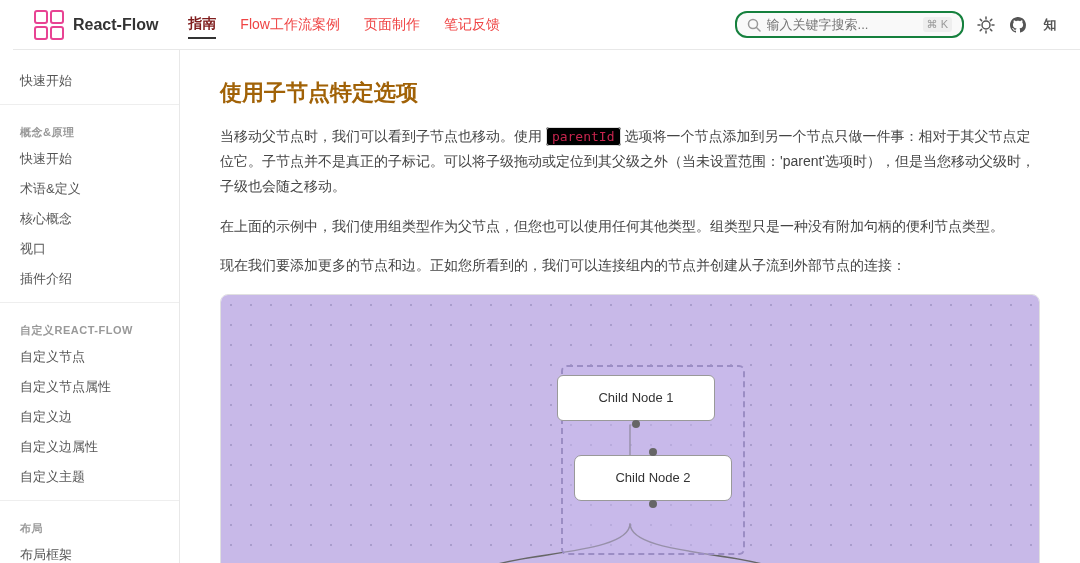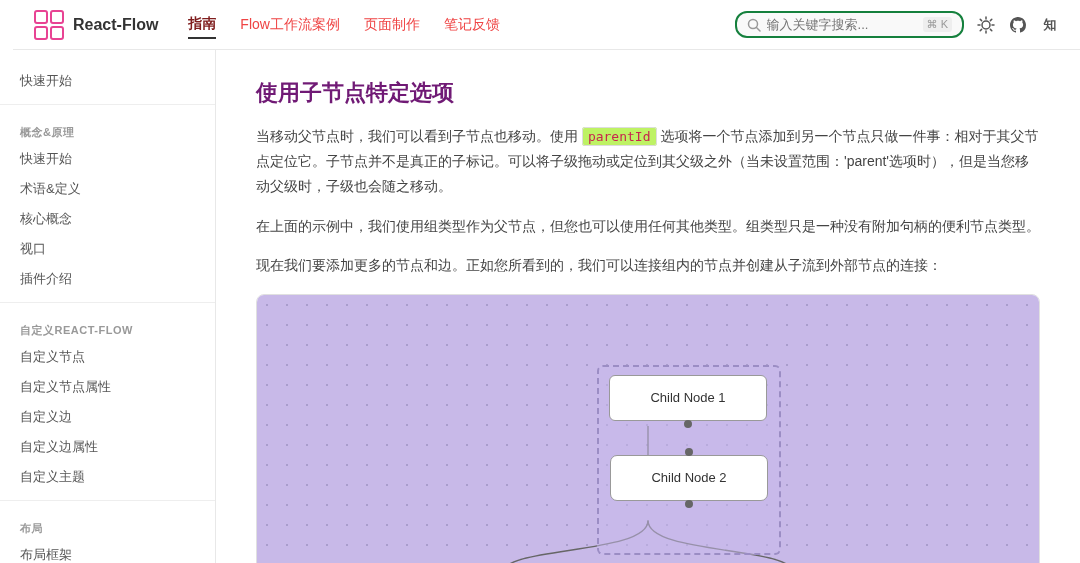--- a/index.html
+++ b/index.html
@@ -18,30 +18,30 @@
     .nav-right { margin-left: auto; display: flex; align-items: center; gap: 12px; }
     .search-box { display: flex; align-items: center; border: 2px solid #15803d; border-radius: 12px; padding: 4px 10px; gap: 6px; background: #f9f9f9; }
     .search-box input { border: none; background: transparent; font-size: 13px; color: #666; outline: none; width: 150px; }
     .search-shortcut { font-size: 11px; color: #999; background: #eee; border-radius: 3px; padding: 1px 4px; }
     .nav-icon { width: 20px; height: 20px; cursor: pointer; color: #555; display: flex; align-items: center; justify-content: center; }
 
     
     .main-layout { display: flex; flex: 1; overflow: hidden; }
 
     
-    .sidebar { width: 216px; flex-shrink: 0; border-right: 1px solid #e8e8e8; overflow-y: auto; padding: 16px 0; }
+    .sidebar { width: 180px; flex-shrink: 0; border-right: 1px solid #e8e8e8; overflow-y: auto; padding: 16px 0; }
     .sidebar-item { padding: 6px 20px; font-size: 13px; color: #555; cursor: pointer; }
     .sidebar-section-title { padding: 12px 20px 4px; font-size: 11px; font-weight: 700; color: #999; text-transform: uppercase; letter-spacing: 0.5px; }
     .sidebar-divider { height: 1px; background: #eee; margin: 8px 0; }
 
     
     .content { flex: 1; overflow-y: auto; padding: 28px 40px; }
-    .page-title { font-size: 22px; font-weight: 700; color: #701a75; margin-bottom: 16px; }
+    .page-title { font-size: 22px; font-weight: 700; color: #a16207; margin-bottom: 16px; }
     .content-text { font-size: 14px; line-height: 1.8; color: #444; margin-bottom: 14px; }
-    .inline-code { background: #bef264; border: 1px solid #ddd; border-radius: 3px; padding: 1px 5px; font-family: monospace; font-size: 13px; color: #c7254e; }
+    .inline-code { background: #000000; border: 1px solid #ddd; border-radius: 3px; padding: 1px 5px; font-family: monospace; font-size: 13px; color: #c7254e; }
 
     
     .diagram-wrapper { border: 1px solid #e0e0e0; border-radius: 8px; overflow: hidden; margin-top: 16px; background: #fff; }
     .diagram-canvas { background: #c8b9e8; width: 100%; height: 320px; position: relative; overflow: hidden; }
     
     .diagram-canvas::before {
       content: ''; position: absolute; inset: 0;
       background-image: radial-gradient(circle, #a99dcc 1px, transparent 1px);
       background-size: 20px 20px;
     }
@@ -159,21 +159,21 @@
           <line x1="430" y1="128" x2="430" y2="160" stroke="#666" stroke-width="1.5"></line>
 
           <path d="M 430 232 C 430 270, 270 260, 270 290" stroke="#666" stroke-width="1.5" fill="none"></path>
 
           <path d="M 430 232 C 430 270, 590 260, 590 290" stroke="#666" stroke-width="1.5" fill="none"></path>
         </svg>
 
         <div class="group-node" style="left: 340px; top: 70px; width: 184px; height: 190px; background: rgba(200,185,235,0.5); border: 2px dashed #9b8dc4;">
         </div>
 
-        <div class="flow-node" style="left: 352px; top: 80px; width: 158px; height: 46px;">
+        <div class="flow-node" style="left: 336px; top: 80px; width: 158px; height: 46px;">
           <span>Child Node 1</span>
 
           <div class="node-dot" style="bottom: -4px; left: 50%; top: auto; transform: translate(-50%, 50%);"></div>
         </div>
 
         <div class="flow-node" style="left: 353px; top: 160px; width: 158px; height: 46px; border-radius: 7px;">
           <span>Child Node 2</span>
 
           <div class="node-dot" style="top: -4px; left: 50%; transform: translate(-50%, -50%);"></div>
 

